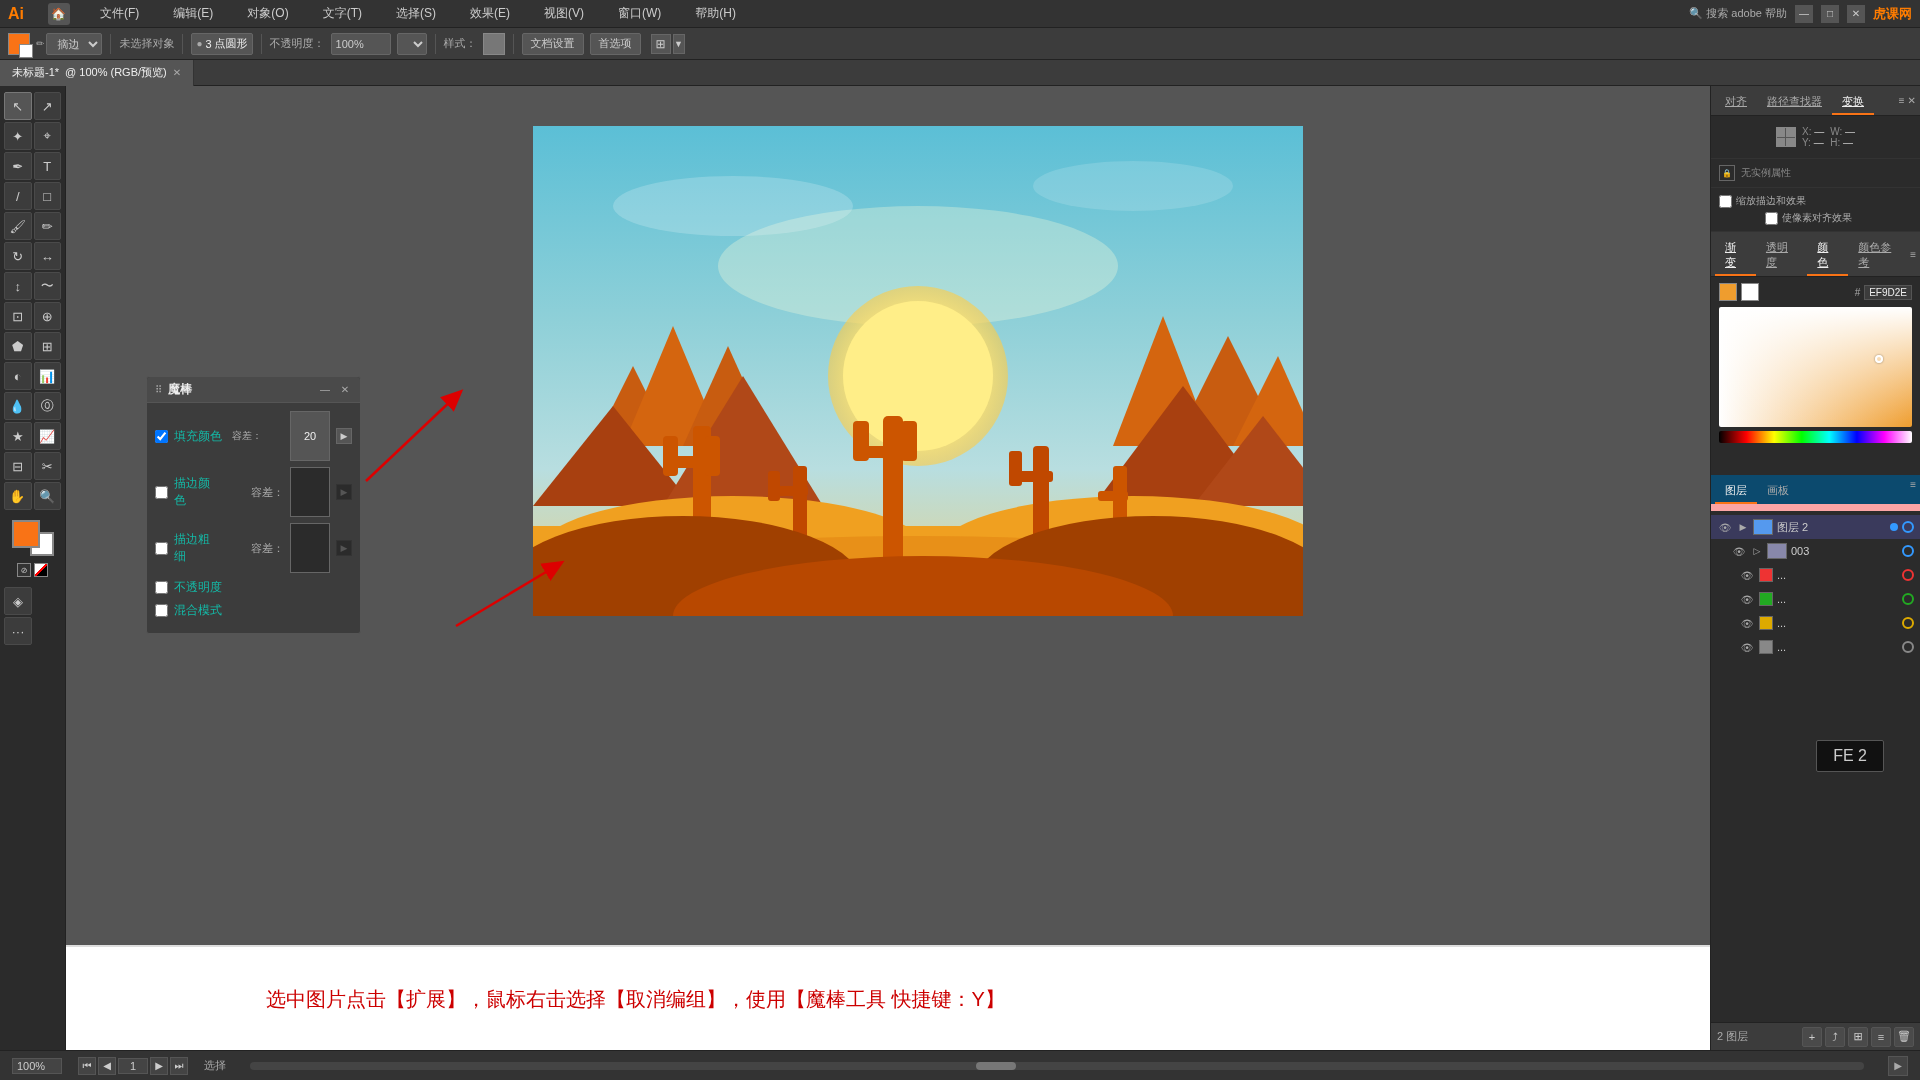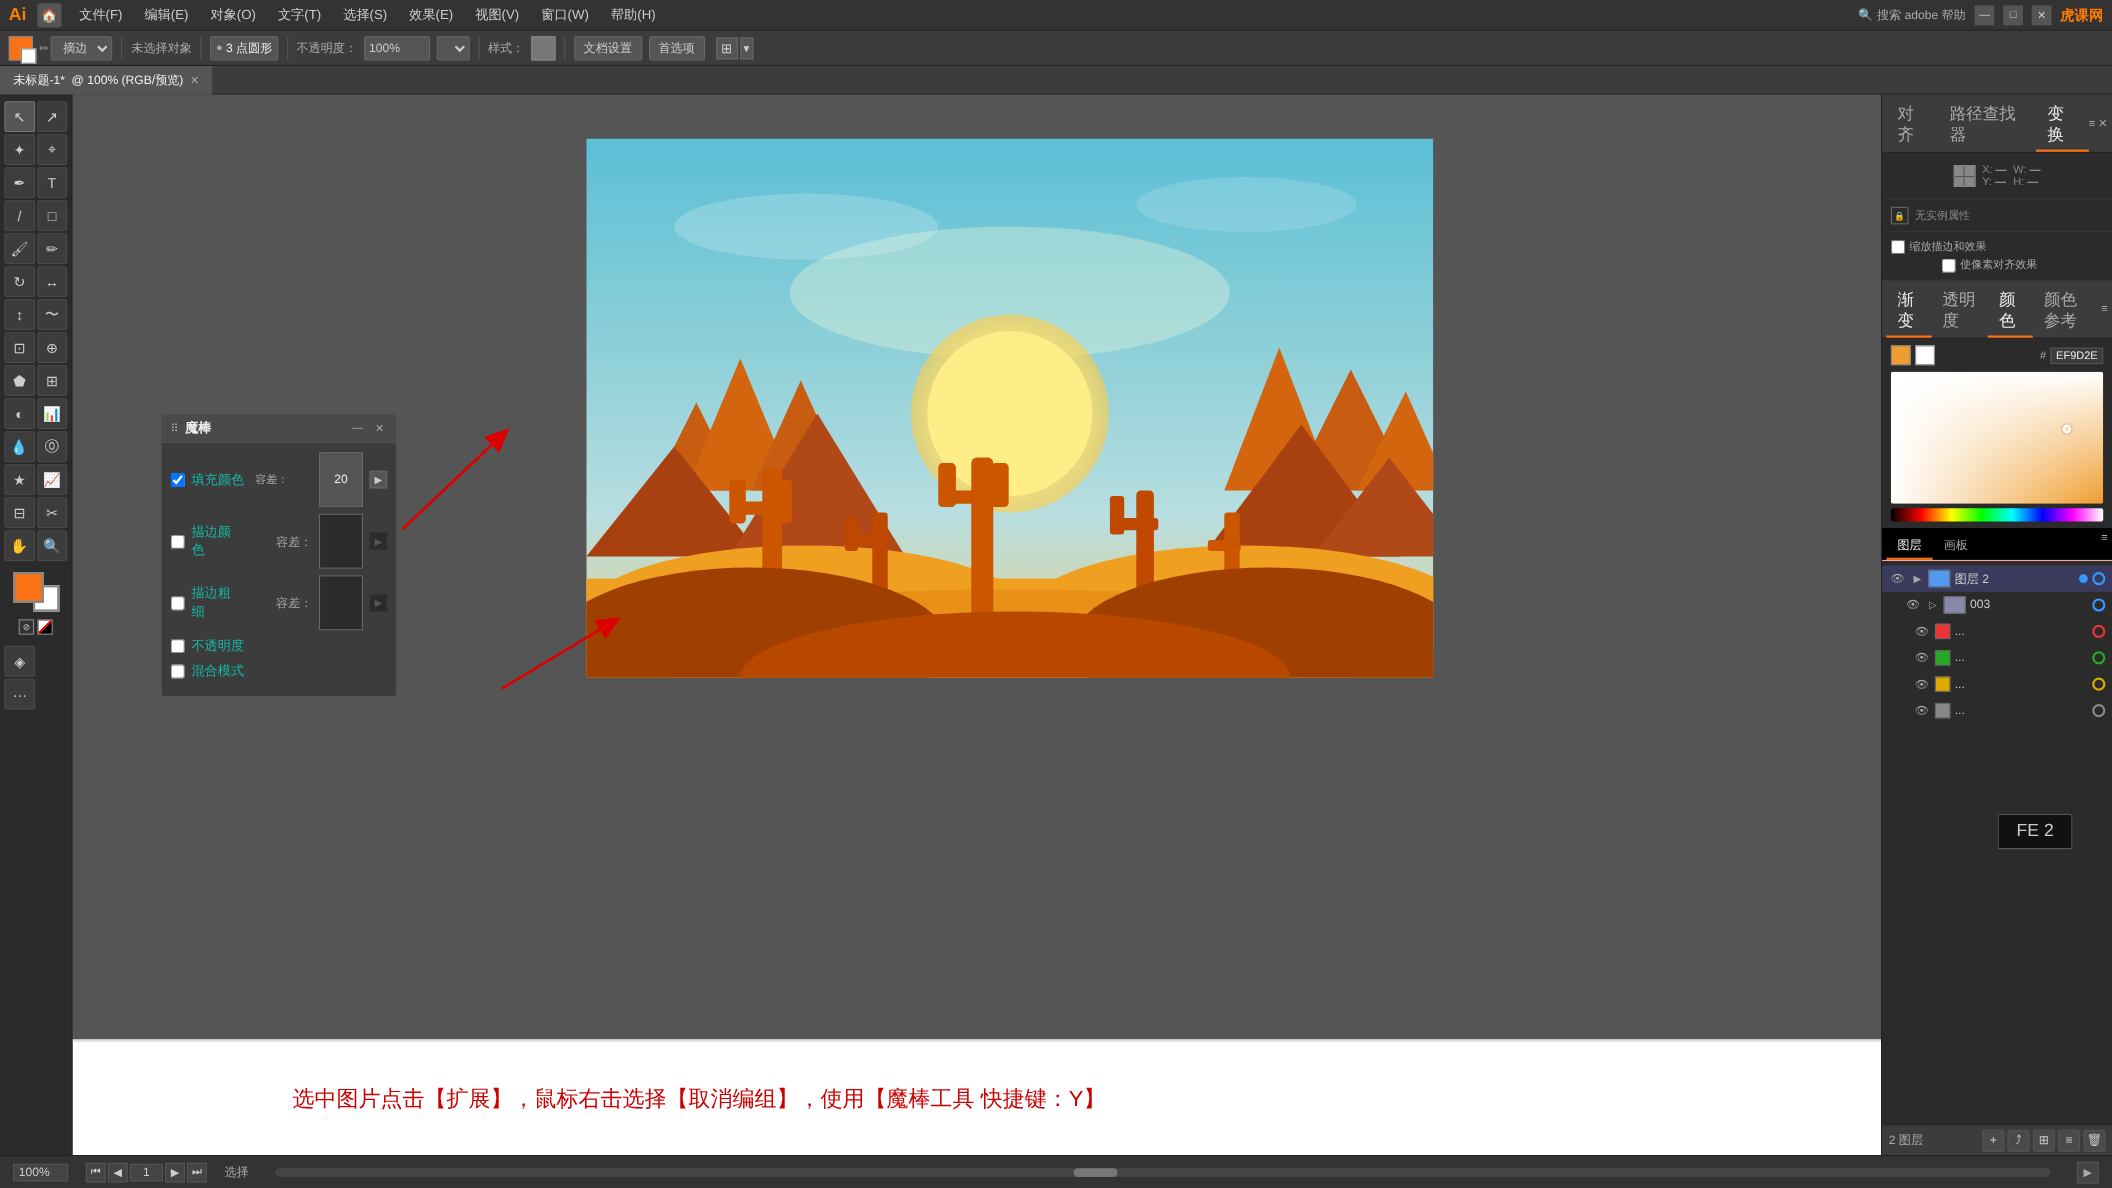--- a/index.html
+++ b/index.html
@@ -13,21 +13,21 @@
       font-size: 12px;
     }
 
     
     #menu-bar {
       height: 28px;
       background: #333;
       display: flex;
       align-items: center;
       padding: 0 8px;
-      gap: 4px;
+      gap: 18px;
       border-bottom: 1px solid #222;
     }
     .menu-item {
       padding: 2px 8px;
       color: #ccc;
       font-size: 12px;
       cursor: pointer;
       border-radius: 2px;
     }
     .ai-logo {
@@ -334,24 +334,25 @@
       flex-direction: column;
     }
     .right-panel-tabs {
       display: flex;
       background: #3c3c3c;
       border-bottom: 1px solid #222;
       padding: 4px 4px 0;
     }
     .rpanel-tab {
       padding: 4px 10px;
-      font-size: 15px;
+      font-size: 11px;
       color: #aaa;
       cursor: pointer;
       border-bottom: 2px solid transparent;
+      text-decoration: underline;
     }
     .rpanel-tab.active {
       color: #eee;
       border-bottom: 2px solid #F97316;
     }
     .rpanel-section {
       padding: 6px 8px;
       border-bottom: 1px solid #333;
     }
 
@@ -374,23 +375,24 @@
 
     
     #layers-panel {
       flex: 1;
       overflow: hidden;
       display: flex;
       flex-direction: column;
     }
     .layers-tabs {
       display: flex;
-      background: #000000;
-      border-bottom: 1px solid #fca5a5;
+      background: #0c4a6e;
+      border-bottom: 7px solid #fca5a5;
       padding: 4px 4px 0;
+      margin-top: 26px;
     }
     .layer-tab {
       padding: 4px 10px;
       font-size: 11px;
       color: #aaa;
       cursor: pointer;
     }
     .layer-tab.active {
       color: #eee;
       border-bottom: 2px solid #F97316;

